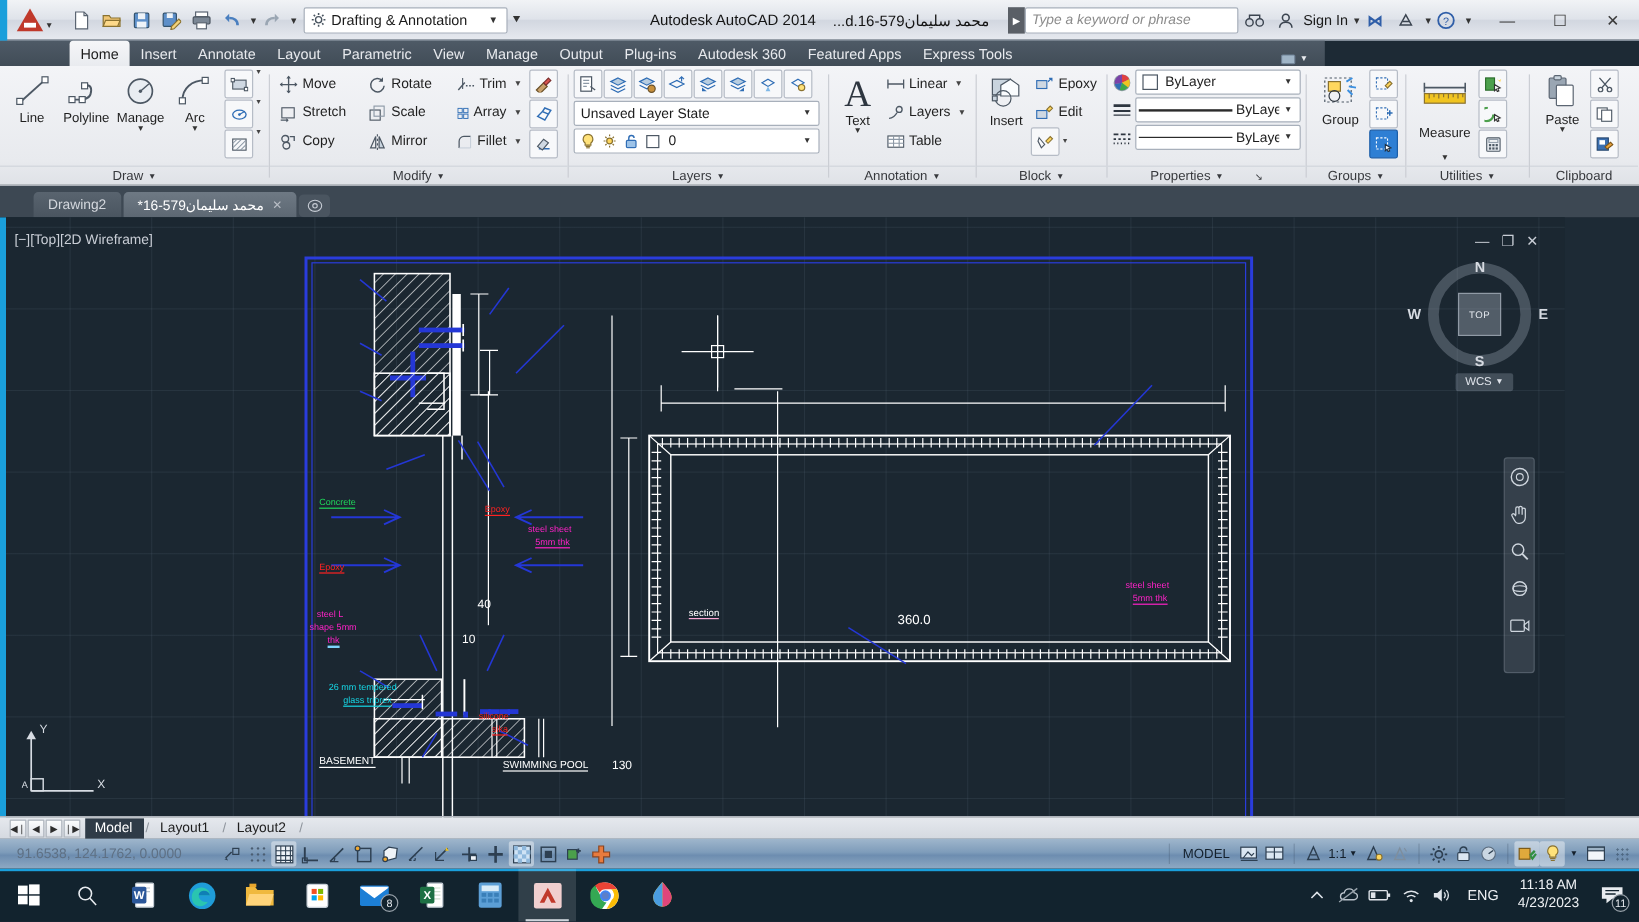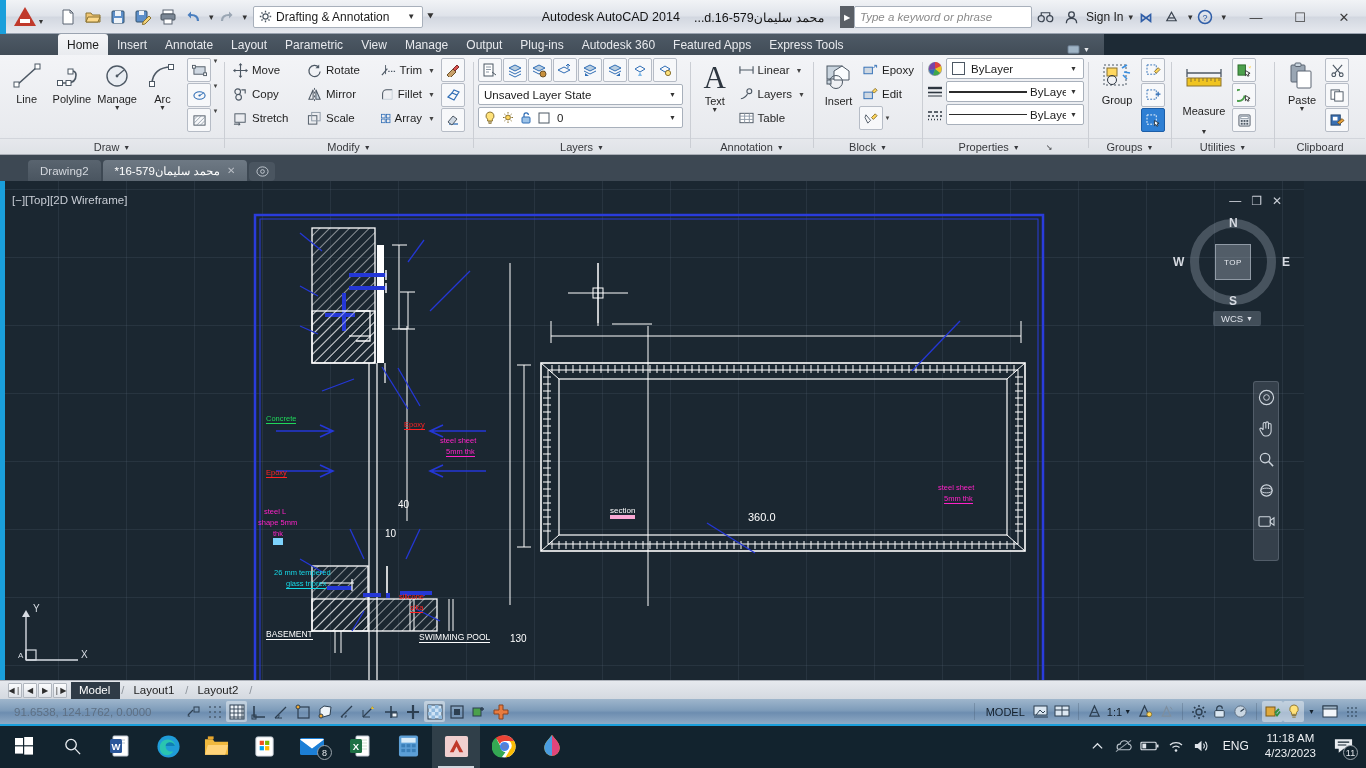--- a/index.html
+++ b/index.html
@@ -539,46 +539,20 @@
                   <path d="M8 9h1.5M11 9h1.5M14 9h1.5" stroke="#4d5864" stroke-width="1.3"></path>
                   <path d="M5 2v10" stroke="#4d5864" stroke-width="1"></path>
                 </svg>
               <span>Trim</span>
               <span class="sm-arrow">▼</span>
             </div>
           </div>
           <div style="display:flex;">
             <div class="sm-btn" style="width:74px;">
               <svg class="svgi" width="15" height="15" viewBox="0 0 16 16">
-                  <circle cx="5" cy="5" r="3" fill="none" stroke="#4d5864" stroke-width="1.2"></circle>
-                  <circle cx="6" cy="11" r="3" fill="none" stroke="#4d5864" stroke-width="1.2"></circle>
-                  <path d="M9 3h4v4" fill="none" stroke="#4d5864" stroke-width="1.2"></path>
-                </svg>
-              <span>Copy</span>
-            </div>
-            <div class="sm-btn" style="width:74px;">
-              <svg class="svgi" width="15" height="15" viewBox="0 0 16 16">
-                  <path d="M8 1v14" stroke="#4d5864" stroke-dasharray="2 2"></path>
-                  <path d="M6.5 3L2 13h4.5z" fill="none" stroke="#4d5864" stroke-width="1.1"></path>
-                  <path d="M9.5 3L14 13H9.5z" fill="#c9d4de" stroke="#4d5864" stroke-width="1.1"></path>
-                </svg>
-              <span>Mirror</span>
-            </div>
-            <div class="sm-btn" style="width:62px;">
-              <svg class="svgi" width="15" height="15" viewBox="0 0 16 16">
-                  <path d="M2 14V7a5 5 0 0 1 5-5h7" fill="none" stroke="#4d5864" stroke-width="1.3"></path>
-                  <path d="M2 14h12V2" fill="none" stroke="#c2ccd6" stroke-width="1"></path>
-                </svg>
-              <span>Fillet</span>
-              <span class="sm-arrow">▼</span>
-            </div>
-          </div>
-          <div style="display:flex;">
-            <div class="sm-btn" style="width:74px;">
-              <svg class="svgi" width="15" height="15" viewBox="0 0 16 16">
                   <rect x="2" y="3" width="11" height="9" fill="none" stroke="#4d5864"></rect>
                   <path d="M1 14h6" stroke="#4d5864" stroke-width="1.2"></path>
                   <path d="M6 12l2 2-2 2z" fill="#4d5864"></path>
                 </svg>
               <span>Stretch</span>
             </div>
             <div class="sm-btn" style="width:74px;">
               <svg class="svgi" width="15" height="15" viewBox="0 0 16 16">
                   <rect x="1.5" y="5" width="9" height="9" fill="none" stroke="#4d5864"></rect>
                   <rect x="5" y="1.5" width="9" height="9" fill="none" stroke="#8d99a6"></rect>
@@ -586,20 +560,46 @@
               <span>Scale</span>
             </div>
             <div class="sm-btn" style="width:62px;">
               <svg class="svgi" width="15" height="15" viewBox="0 0 16 16">
                   <rect x="1" y="1" width="6" height="6" fill="none" stroke="#2f6db5" stroke-width="1.3"></rect>
                   <rect x="9" y="1" width="6" height="6" fill="none" stroke="#2f6db5" stroke-width="1.3"></rect>
                   <rect x="1" y="9" width="6" height="6" fill="none" stroke="#2f6db5" stroke-width="1.3"></rect>
                   <rect x="9" y="9" width="6" height="6" fill="none" stroke="#2f6db5" stroke-width="1.3"></rect>
                 </svg>
               <span>Array</span>
+              <span class="sm-arrow">▼</span>
+            </div>
+          </div>
+          <div style="display:flex;">
+            <div class="sm-btn" style="width:74px;">
+              <svg class="svgi" width="15" height="15" viewBox="0 0 16 16">
+                  <circle cx="5" cy="5" r="3" fill="none" stroke="#4d5864" stroke-width="1.2"></circle>
+                  <circle cx="6" cy="11" r="3" fill="none" stroke="#4d5864" stroke-width="1.2"></circle>
+                  <path d="M9 3h4v4" fill="none" stroke="#4d5864" stroke-width="1.2"></path>
+                </svg>
+              <span>Copy</span>
+            </div>
+            <div class="sm-btn" style="width:74px;">
+              <svg class="svgi" width="15" height="15" viewBox="0 0 16 16">
+                  <path d="M8 1v14" stroke="#4d5864" stroke-dasharray="2 2"></path>
+                  <path d="M6.5 3L2 13h4.5z" fill="none" stroke="#4d5864" stroke-width="1.1"></path>
+                  <path d="M9.5 3L14 13H9.5z" fill="#c9d4de" stroke="#4d5864" stroke-width="1.1"></path>
+                </svg>
+              <span>Mirror</span>
+            </div>
+            <div class="sm-btn" style="width:62px;">
+              <svg class="svgi" width="15" height="15" viewBox="0 0 16 16">
+                  <path d="M2 14V7a5 5 0 0 1 5-5h7" fill="none" stroke="#4d5864" stroke-width="1.3"></path>
+                  <path d="M2 14h12V2" fill="none" stroke="#c2ccd6" stroke-width="1"></path>
+                </svg>
+              <span>Fillet</span>
               <span class="sm-arrow">▼</span>
             </div>
           </div>
         </div>
         <div style="display:flex;flex-direction:column;gap:1px;margin-left:2px;">
           <div class="icon-btn framed">
             <svg class="svgi" width="16" height="14" viewBox="0 0 16 14">
                 <path d="M2 12l6-6 3 3-6 6z" fill="#c8a06a" stroke="#6a5129"></path>
                 <path d="M8 6l4-4 2 2-4 4z" fill="#d9534f" stroke="#7b2f2d"></path>
               </svg>
@@ -1118,37 +1118,37 @@
         <path d="M960 140l-48 50"></path>
         <path d="M755 372l-48 -30"></path>
       </g>
     </svg>
 
     <div>
       <span class="dwgtxt" style="left:266px;top:233px;color:#1fd65a;font-size:7.5px;border-bottom:1px solid #1fd65a;">Concrete</span>
       <span class="dwgtxt" style="left:266px;top:287px;color:#ff2222;font-size:7.5px;border-bottom:1px solid #ff2222;">Epoxy</span>
       <span class="dwgtxt" style="left:264px;top:326px;color:#ff22c8;font-size:7.5px;">steel L</span>
       <span class="dwgtxt" style="left:258px;top:337px;color:#ff22c8;font-size:7.5px;">shape 5mm</span>
-      <span class="dwgtxt" style="left:273px;top:348px;color:#ff22c8;font-size:7.5px;border-bottom:7px solid #7dd3fc;">thk</span>
+      <span class="dwgtxt" style="left:273px;top:348px;color:#ff22c8;font-size:7.5px;border-bottom:2px solid #7dd3fc;">thk</span>
       <span class="dwgtxt" style="left:274px;top:387px;color:#16d8e6;font-size:7.5px;">26 mm tempered</span>
       <span class="dwgtxt" style="left:286px;top:398px;color:#16d8e6;font-size:7.5px;border-bottom:1px solid #16d8e6;">glass triprex</span>
       <span class="dwgtxt" style="left:266px;top:448px;color:#ffffff;font-size:8.5px;border-bottom:1px solid #ffffff;">BASEMENT</span>
       <span class="dwgtxt" style="left:404px;top:239px;color:#ff2222;font-size:7.5px;border-bottom:1px solid #ff2222;">Epoxy</span>
       <span class="dwgtxt" style="left:440px;top:255px;color:#ff22c8;font-size:7.5px;">steel sheet</span>
       <span class="dwgtxt" style="left:446px;top:266px;color:#ff22c8;font-size:7.5px;border-bottom:1px solid #ff22c8;">5mm thk</span>
       <span class="dwgtxt" style="left:398px;top:318px;color:#ffffff;font-size:10px;">40</span>
       <span class="dwgtxt" style="left:385px;top:347px;color:#ffffff;font-size:10px;">10</span>
       <span class="dwgtxt" style="left:399px;top:411px;color:#ff2222;font-size:7.5px;">silicone</span>
       <span class="dwgtxt" style="left:410px;top:422px;color:#ff2222;font-size:7.5px;border-bottom:1px solid #ff2222;">sika</span>
       <span class="dwgtxt" style="left:419px;top:451px;color:#ffffff;font-size:8.5px;border-bottom:1px solid #ffffff;">SWIMMING POOL</span>
       <span class="dwgtxt" style="left:323px;top:508px;color:#ff22c8;font-size:7.5px;">steel L</span>
 
       <span class="dwgtxt" style="left:407px;top:508px;color:#ff22c8;font-size:7.5px;">steel L</span>
 
-      <span class="dwgtxt" style="left:610px;top:325px;color:#ffffff;font-size:8px;border-bottom:4px solid #f9a8d4;text-align:center;">section</span>
+      <span class="dwgtxt" style="left:574px;top:325px;color:#ffffff;font-size:8px;border-bottom:1px solid #f9a8d4;text-align:center;">section</span>
       <span class="dwgtxt" style="left:748px;top:330px;color:#ffffff;font-size:11px;">360.0</span>
       <span class="dwgtxt" style="left:510px;top:452px;color:#ffffff;font-size:10px;">130</span>
       <span class="dwgtxt" style="left:938px;top:302px;color:#ff22c8;font-size:7.5px;">steel sheet</span>
       <span class="dwgtxt" style="left:944px;top:313px;color:#ff22c8;font-size:7.5px;border-bottom:1px solid #ff22c8;">5mm thk</span>
 
     </div>
 
     <div class="ucs">
       <svg width="72" height="72" viewBox="0 0 72 72">
         <path d="M8 62V16" stroke="#d7dce3" stroke-width="1.4"></path>

